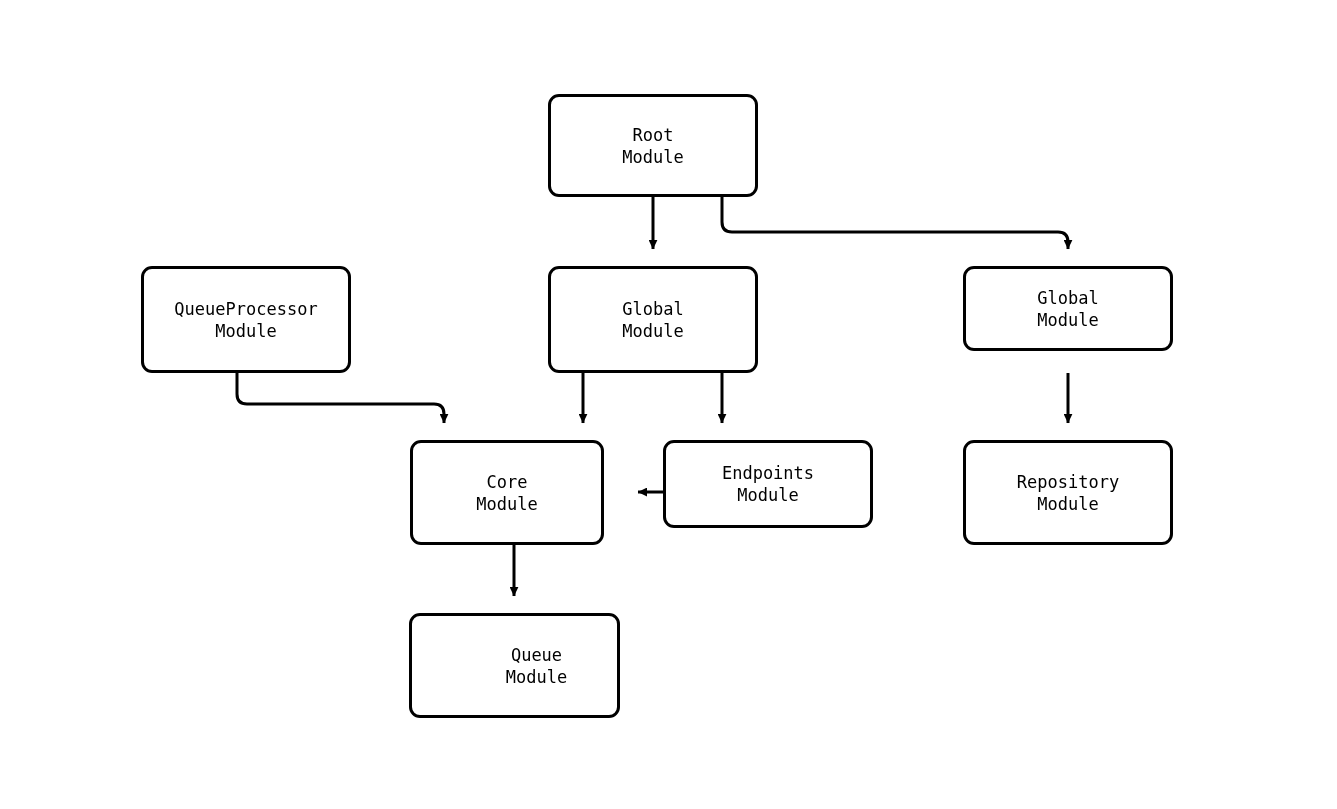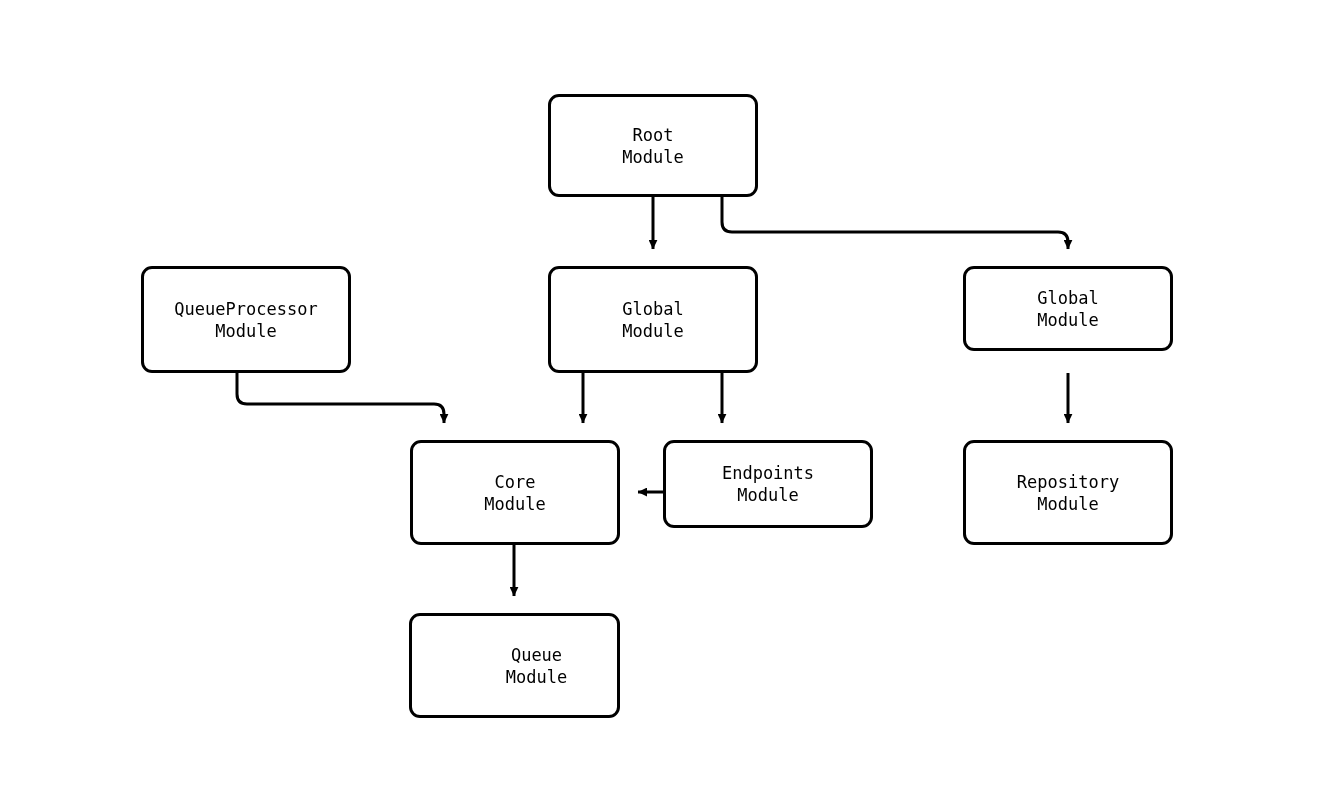--- a/index.html
+++ b/index.html
@@ -92,21 +92,21 @@
   <div class="node" style="left:548px; top:266px; width:210px; height:107px;">
     <div class="node-label">Global</div>
     <div class="node-label">Module</div>
   </div>
 
   <div class="node" style="left:963px; top:266px; width:210px; height:85px;">
     <div class="node-label">Global</div>
     <div class="node-label">Module</div>
   </div>
 
-  <div class="node" style="left:410px; top:440px; width:210px; height:105px;">
+  <div class="node" style="left:410px; top:440px; width:194px; height:105px;">
     <div class="node-label">Core</div>
     <div class="node-label">Module</div>
   </div>
 
   <div class="node" style="left:663px; top:440px; width:210px; height:88px;">
     <div class="node-label">Endpoints</div>
     <div class="node-label">Module</div>
   </div>
 
   <div class="node" style="left:963px; top:440px; width:210px; height:105px;">

